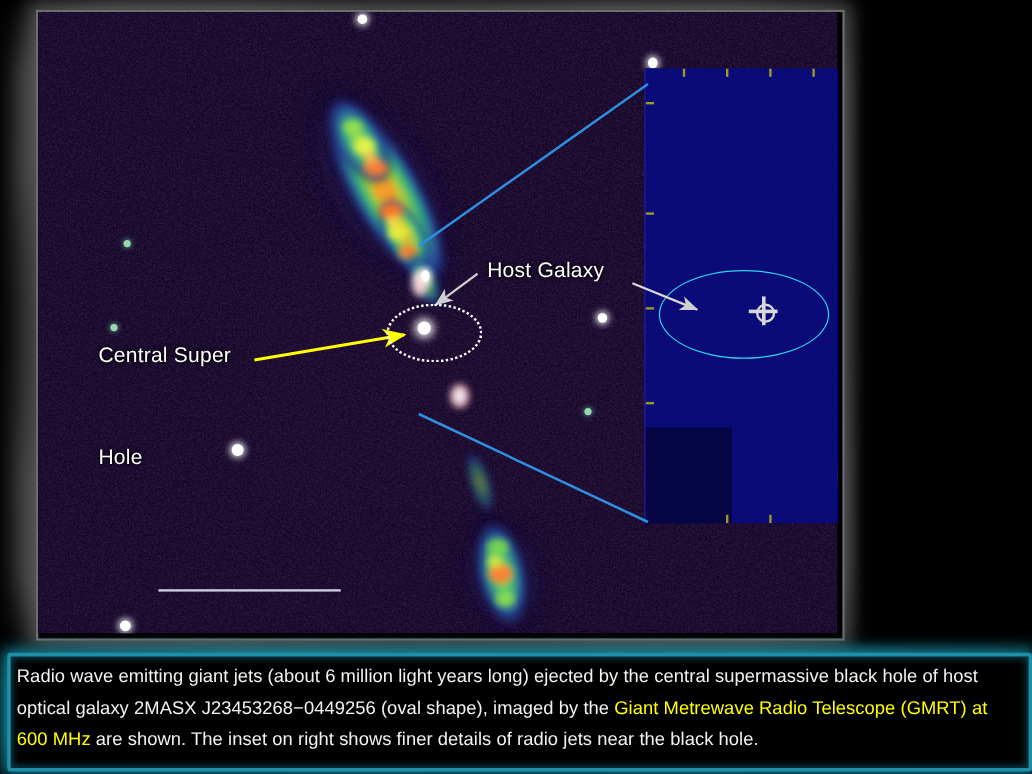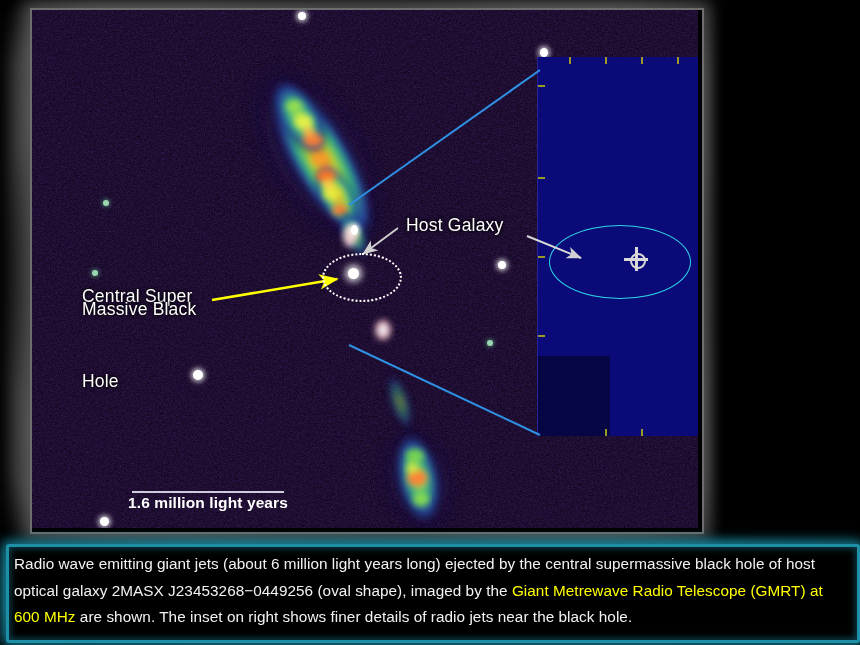--- a/index.html
+++ b/index.html
@@ -353,25 +353,23 @@
 
     <line x1="212" y1="300" x2="337" y2="279" stroke="#ffff00" stroke-width="2.6" marker-end="url(#arrY)"></line>
   </svg>
 
   <div id="host-ellipse"></div>
   <div id="host-core"></div>
 
   <div class="lbl" style="left:406px;top:214px;">Host Galaxy</div>
 
   <div class="lbl" style="left:82px;top:285px;">Central Super</div>
-  <div class="lbl" style="left:82px;top:298px;">Massive Black</div>
   <div class="lbl" style="left:82px;top:326px;margin-top:44px;">Hole</div>
 
   <div id="scale-wrap">
     <div id="scale-line"></div>
-    <div id="scale-bot">1.6 million light years</div>
   </div>
 
   <div id="cap-glow"></div>
   <div id="cap-border"></div>
   <div id="caption"><span>Radio wave emitting  giant  jets  (about 6 million light years long) ejected  by  the  central  supermassive black hole  of  host optical galaxy 2MASX J23453268</span><span>−0449256 (oval shape),  imaged  by  the  </span><span class="hl">Giant Metrewave Radio Telescope (GMRT)  at  600 MHz</span><span>  are  shown.  The inset  on right  shows  finer details of  radio  jets near  the  black hole.</span></div>
 
 </div>
 
 </body></html>

